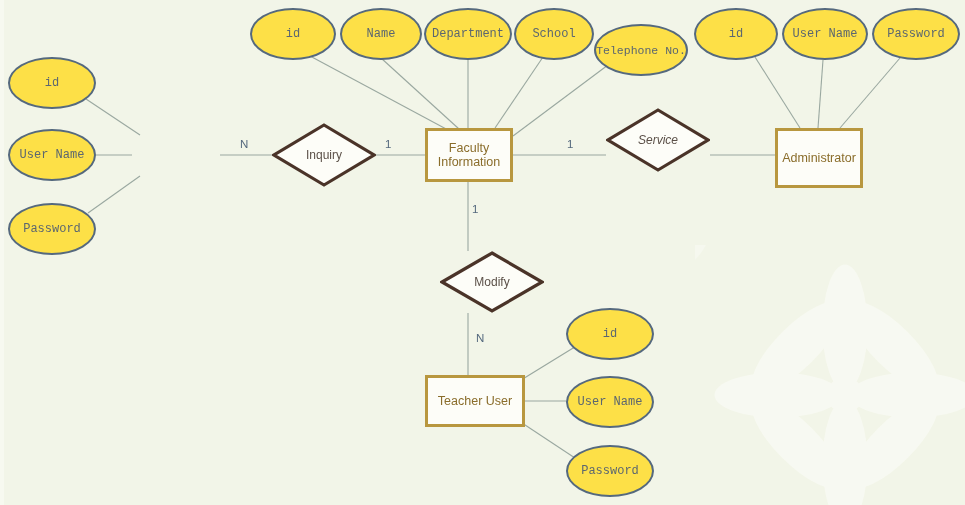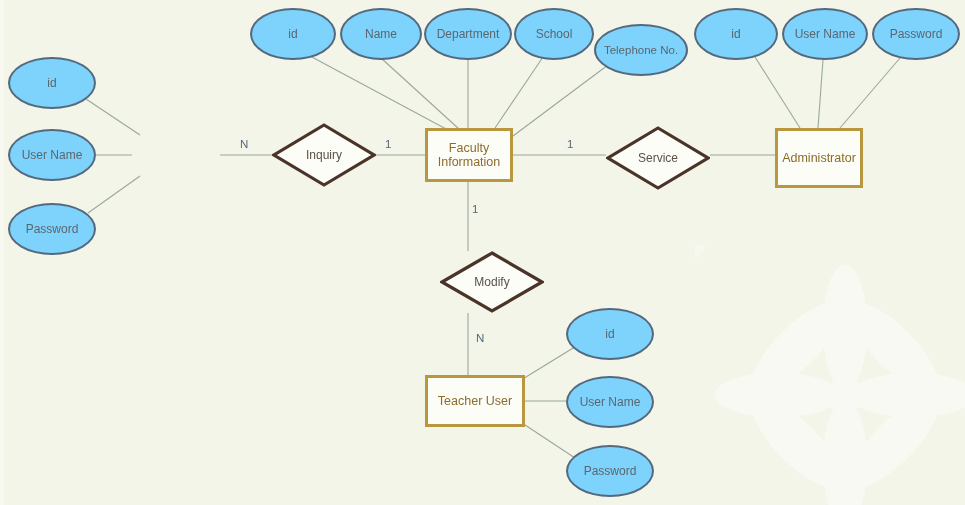--- a/index.html
+++ b/index.html
@@ -49,25 +49,26 @@
   
   .entity {
     background: #fdfdf8;
     border: 3px solid #b8973f;
     color: #8a6d2b;
     font-size: 12.5px;
     line-height: 1.15;
   }
   
   .attribute {
-    background: #7dd3fc;
+    background: #fde047;
     border: 2.4px solid #55697e;
     border-radius: 50%;
     color: #5b6670;
     font-size: 12px;
+    font-family: Liberation Mono, monospace;
   }
   
   .relationship {
     background: transparent;
     color: #5b5048;
     font-size: 12px;
   }
   .relationship .diamond-shape {
     position: absolute;
     left: 0; top: 0;
@@ -162,21 +163,21 @@
     <span>Teacher User</span>
   </div>
 
   <div class="node relationship" style="left:272px; top:123px; width:104px; height:64px;">
     <svg class="diamond-shape" viewBox="0 0 104 64" preserveAspectRatio="none">
       <polygon points="52,2 102,32 52,62 2,32" fill="#fdfdf8" stroke="#4a3328" stroke-width="3.2"></polygon>
     </svg>
     <span class="rel-label">Inquiry</span>
   </div>
 
-  <div class="node relationship" style="left:606px; top:126px; width:104px; height:64px;">
+  <div class="node relationship" style="left:606px; top:108px; width:104px; height:64px;font-style:italic;">
     <svg class="diamond-shape" viewBox="0 0 104 64" preserveAspectRatio="none">
       <polygon points="52,2 102,32 52,62 2,32" fill="#fdfdf8" stroke="#4a3328" stroke-width="3.2"></polygon>
     </svg>
     <span class="rel-label">Service</span>
   </div>
 
   <div class="node relationship" style="left:440px; top:251px; width:104px; height:62px;">
     <svg class="diamond-shape" viewBox="0 0 104 62" preserveAspectRatio="none">
       <polygon points="52,2 102,31 52,60 2,31" fill="#fdfdf8" stroke="#4a3328" stroke-width="3.2"></polygon>
     </svg>

